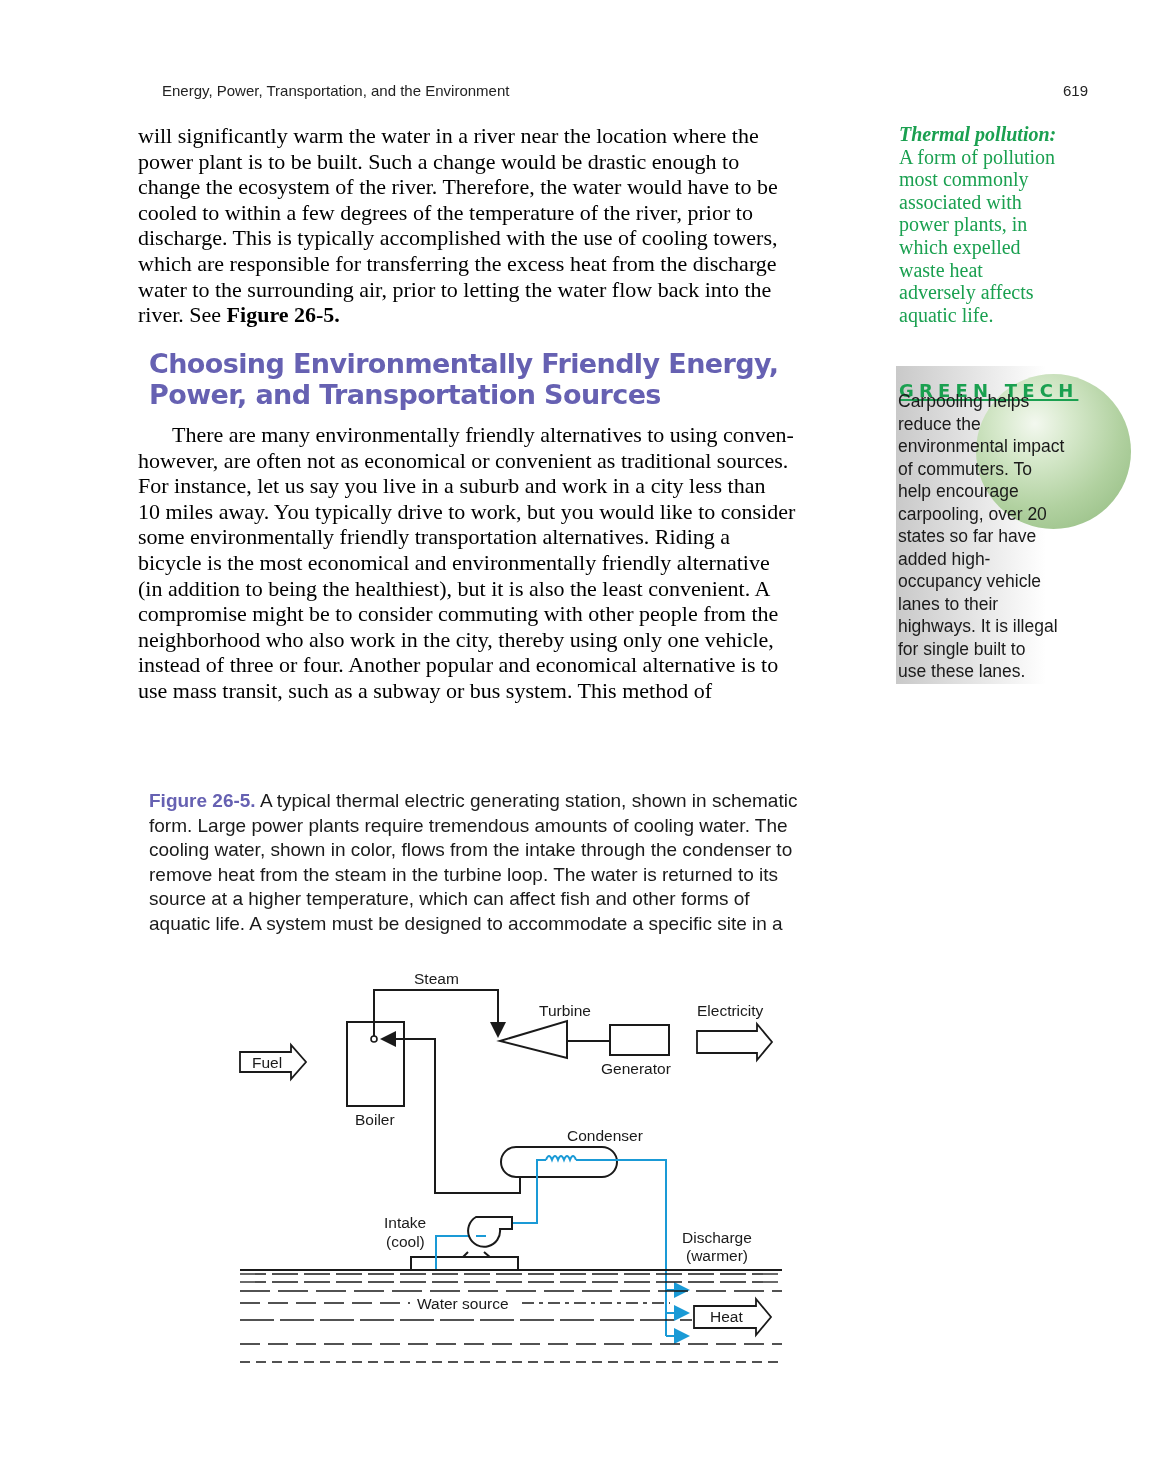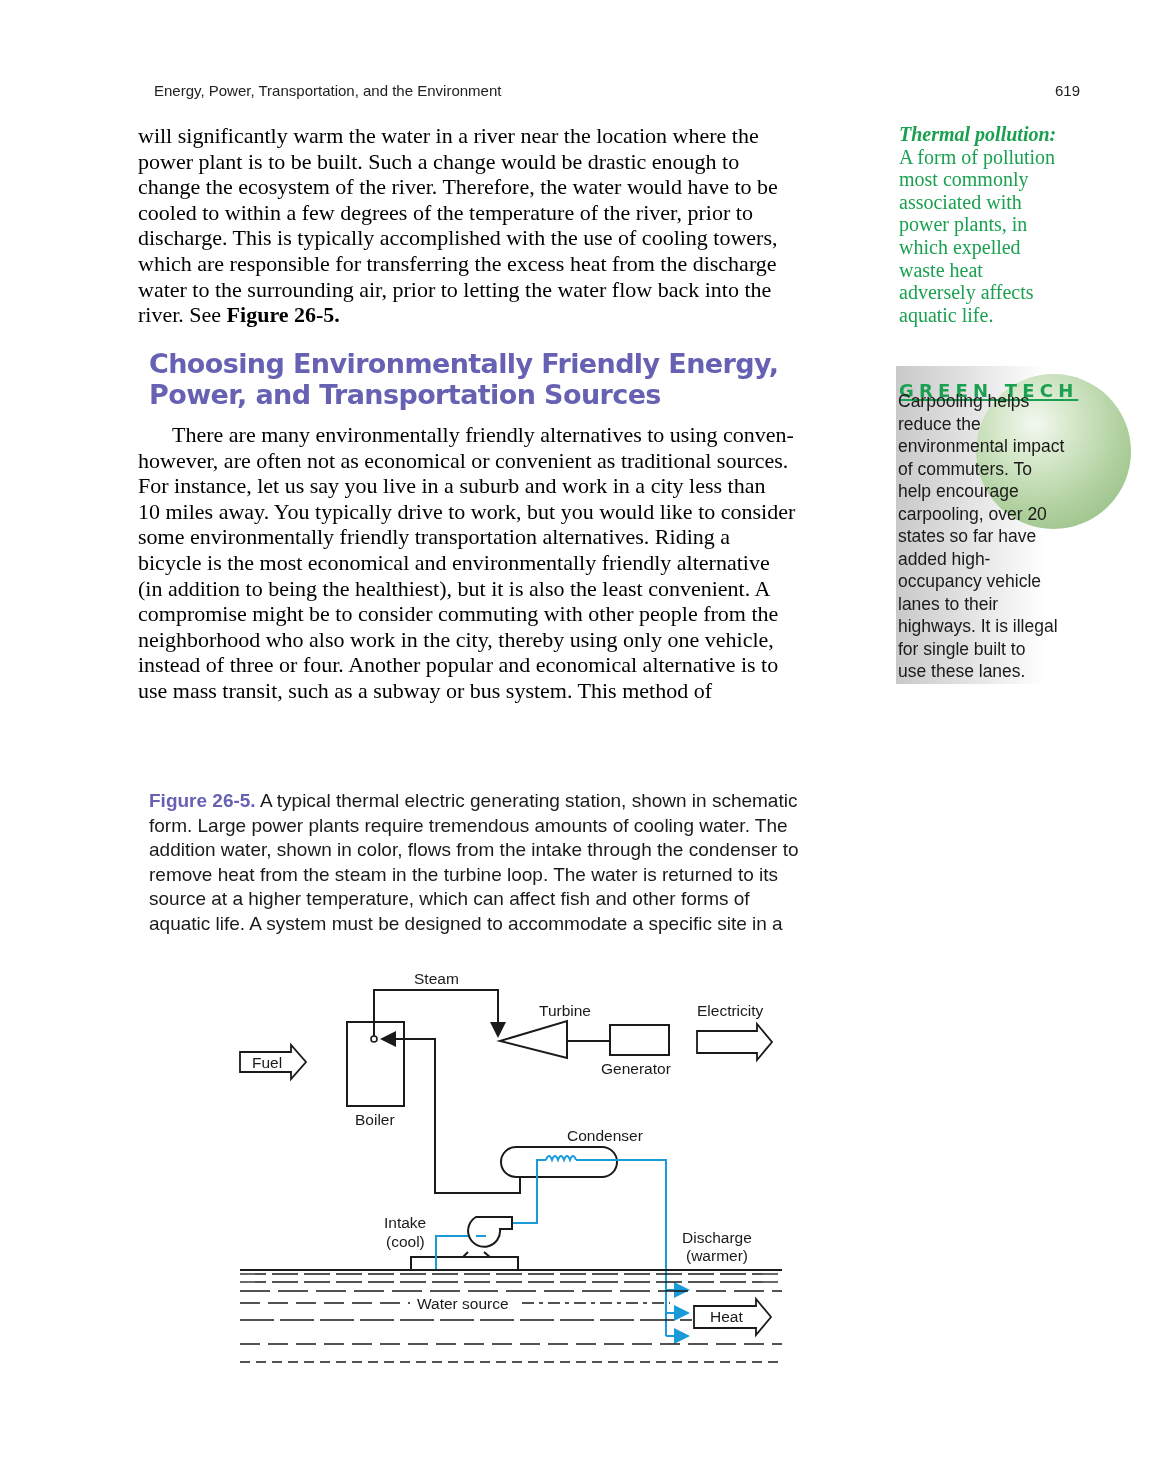--- a/index.html
+++ b/index.html
@@ -1,18 +1,18 @@
 <!DOCTYPE html>
 <html><head>
 <meta charset="utf-8">
 <style>
   html, body { margin: 0; padding: 0; background: #ffffff; }
   body { width: 1156px; height: 1479px; position: relative; overflow: hidden; }
   .running-head {
-    position: absolute; left: 154px; top: 82px; width: 926px;
+    position: absolute; left: 162px; top: 82px; width: 926px;
     font-family: "Liberation Sans", sans-serif; font-size: 15px; color: #222;
     display: flex; justify-content: space-between;
   }
   .body-text {
     position: absolute; left: 138px; width: 725px;
     font-family: "Liberation Serif", serif; font-size: 22px; line-height: 25.6px; color: #000000;
   }
   .body-text .line { display: block; white-space: nowrap; }
   .indent { padding-left: 34px; }
   .bold { font-weight: bold; }
@@ -126,21 +126,21 @@
     <span class="line">lanes to their</span>
     <span class="line">highways. It is illegal</span>
     <span class="line">for single built to</span>
     <span class="line">use these lanes.</span>
   </div>
 </div>
 
 <div class="caption">
   <span class="line"><span class="fig-label">Figure 26-5.</span><span> A typical thermal electric generating station, shown in schematic</span></span>
   <span class="line">form. Large power plants require tremendous amounts of cooling water. The</span>
-  <span class="line">addition water, shown in color, flows from the intake through the condenser to</span>
+  <span class="line">cooling water, shown in color, flows from the intake through the condenser to</span>
   <span class="line">remove heat from the steam in the turbine loop. The water is returned to its</span>
   <span class="line">source at a higher temperature, which can affect fish and other forms of</span>
   <span class="line">aquatic life. A system must be designed to accommodate a specific site in a</span>
 </div>
 
 <svg class="diagram" viewBox="0 0 1156 1479" width="1156" height="1479">
   <defs>
     <marker id="arrBlack" markerWidth="8" markerHeight="8" refX="7" refY="4" orient="auto">
       <path d="M0,0 L8,4 L0,8 Z" fill="#1a1a1a"></path>
     </marker>

